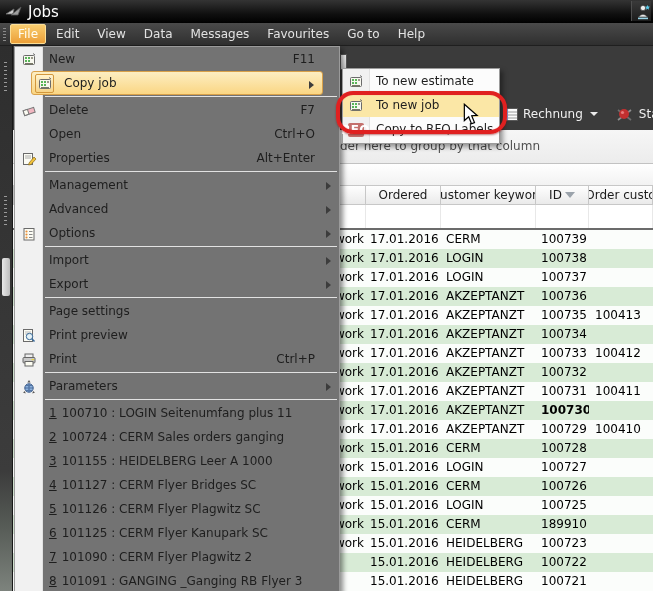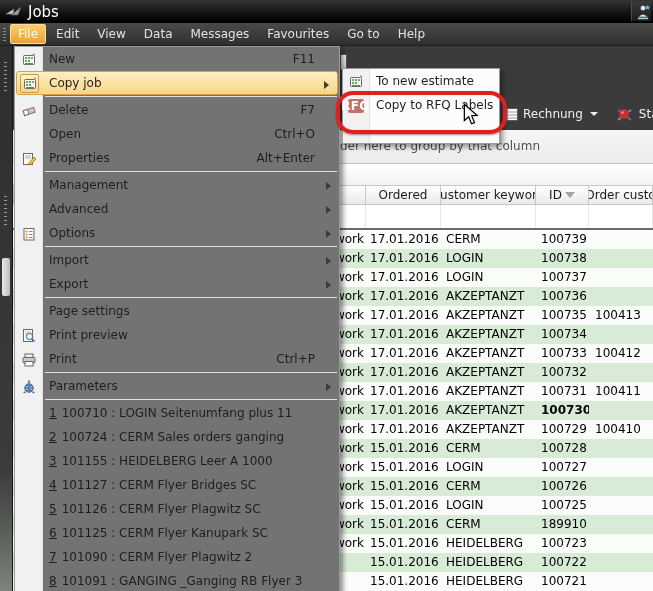--- a/index.html
+++ b/index.html
@@ -80,21 +80,21 @@
     border-right:1px solid #e2e2e2;}
   .mi{position:relative;height:24px;display:flex;align-items:center;padding-left:34px;
     color:#1e1e1e;cursor:default;}
   .mi .lbl{white-space:nowrap;}
   .mi .sc{margin-left:auto;padding-right:24px;color:#1e1e1e;}
   .mi .sub-arrow{position:absolute;right:8px;top:9px;width:0;height:0;
     border-top:4px solid transparent;border-bottom:4px solid transparent;border-left:5px solid #3c3c3c;}
   .mi .ic{position:absolute;left:5px;top:4px;width:17px;height:17px;display:flex;
     align-items:center;justify-content:center;}
   .mi.hl{background:linear-gradient(#fdeec2,#fad684);border:1px solid #d9a14a;border-radius:3px;
-    margin:0 1px;padding-left:32px;box-sizing:border-box;}
+    margin:0 16px;padding-left:32px;box-sizing:border-box;}
   .mi.hl .ic{left:3px;border:1px solid #d2973c;border-radius:2px;
     background:linear-gradient(#fff3cd,#f7d488);box-sizing:border-box;width:19px;height:19px;top:2px;}
   .mi-sep{height:0;border-top:1px solid #e2e2e2;margin:1px 2px 1px 30px;}
   .mi .num{text-decoration:underline;margin-right:5px;}
 
   
   .submenu{position:absolute;left:342px;top:68px;width:158px;height:76px;
     background:#fcfcfc;border:1px solid #9b9b9b;box-sizing:border-box;z-index:11;
     box-shadow:3px 3px 5px rgba(0,0,0,.4);}
   .sm-gutter{position:absolute;left:0;top:0;bottom:0;width:26px;background:#f1f1f1;
@@ -538,20 +538,35 @@
               <rect x="7" y="5" width="2" height="2" fill="#58b558"></rect>
               <rect x="10" y="5" width="2" height="2" fill="#9a9a8a"></rect>
               <rect x="4" y="8" width="2" height="2" fill="#58b558"></rect>
               <rect x="7" y="8" width="2" height="2" fill="#58b558"></rect>
               <rect x="4" y="11" width="8" height="1.5" fill="#787868"></rect>
               <line x1="12" y1="1.5" x2="14" y2="3" stroke="#6a6a6a"></line>
             </svg>
           </span>
           <span class="lbl">To new estimate</span>
         </div>
+        <div class="smi hl">
+          <span class="ic">
+            <svg width="16" height="16" viewBox="0 0 16 16">
+              <rect x="2.5" y="3.5" width="11" height="9" rx="1" fill="#f7f7ef" stroke="#6a6a6a"></rect>
+              <rect x="4" y="5" width="2" height="2" fill="#58b558"></rect>
+              <rect x="7" y="5" width="2" height="2" fill="#58b558"></rect>
+              <rect x="10" y="5" width="2" height="2" fill="#9a9a8a"></rect>
+              <rect x="4" y="8" width="2" height="2" fill="#58b558"></rect>
+              <rect x="7" y="8" width="2" height="2" fill="#58b558"></rect>
+              <rect x="4" y="11" width="8" height="1.5" fill="#787868"></rect>
+              <line x1="12" y1="1.5" x2="14" y2="3" stroke="#6a6a6a"></line>
+            </svg>
+          </span>
+          <span class="lbl">To new job</span>
+        </div>
         <div class="smi">
           <span class="ic">
             <span class="rfq-badge">RFQ</span>
           </span>
           <span class="lbl">Copy to RFQ Labels</span>
         </div>
       </div>
   </div>
 
   <div class="annotation"></div>

